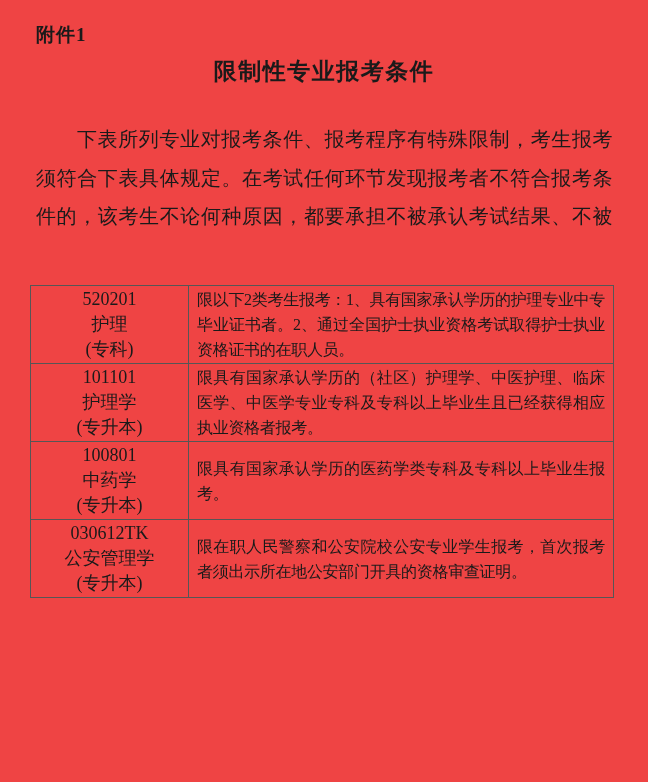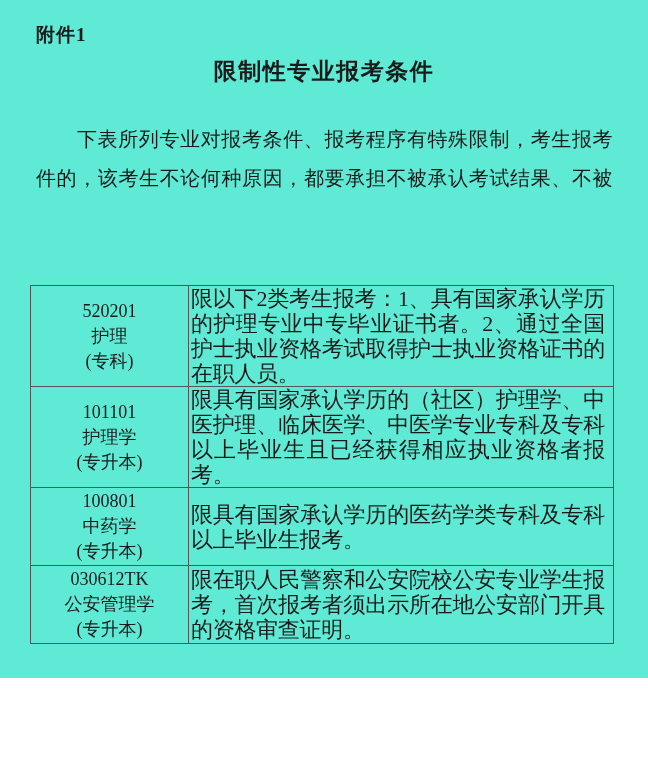--- a/index.html
+++ b/index.html
@@ -9,22 +9,22 @@
   }
   body {
     width: 648px;
     height: 782px;
     font-family: "Liberation Serif", "DejaVu Serif", serif;
     color: #1a1a1a;
   }
   .page {
     position: relative;
     width: 648px;
-    height: 678px;
-    background: #5eead4;
+    height: 782px;
+    background: #ef4444;
     overflow: hidden;
   }
   .attach-label {
     position: absolute;
     left: 36px;
     top: 22px;
     font-size: 19px;
     font-weight: bold;
     letter-spacing: 1px;
   }
@@ -85,38 +85,39 @@
     white-space: pre-line;
   }
   td.major {
     font-size: 18px;
     line-height: 25px;
     text-align: center;
     white-space: pre-line;
     margin-left: 14px;
   }
   td.cond {
-    font-size: 22px;
+    font-size: 16px;
     line-height: 25px;
-    padding: 0 8px 0 2px;
+    padding: 0 8px 0 8px;
     text-align: justify;
     letter-spacing: -0.3px;
   }
 </style>
 </head>
 <body>
 
 <div class="page">
 
   <div class="attach-label">附件1</div>
 
   <div class="doc-title">限制性专业报考条件</div>
 
   <div class="intro">
     <div class="pline first">下表所列专业对报考条件、报考程序有特殊限制，考生报考</div>
+    <div class="pline">须符合下表具体规定。在考试任何环节发现报考者不符合报考条</div>
     <div class="pline">件的，该考生不论何种原因，都要承担不被承认考试结果、不被</div>
   </div>
 
   <table class="majors">
     <colgroup>
       <col class="c1">
       <col class="c2">
     </colgroup>
     <tbody>
       <tr class="h76">

